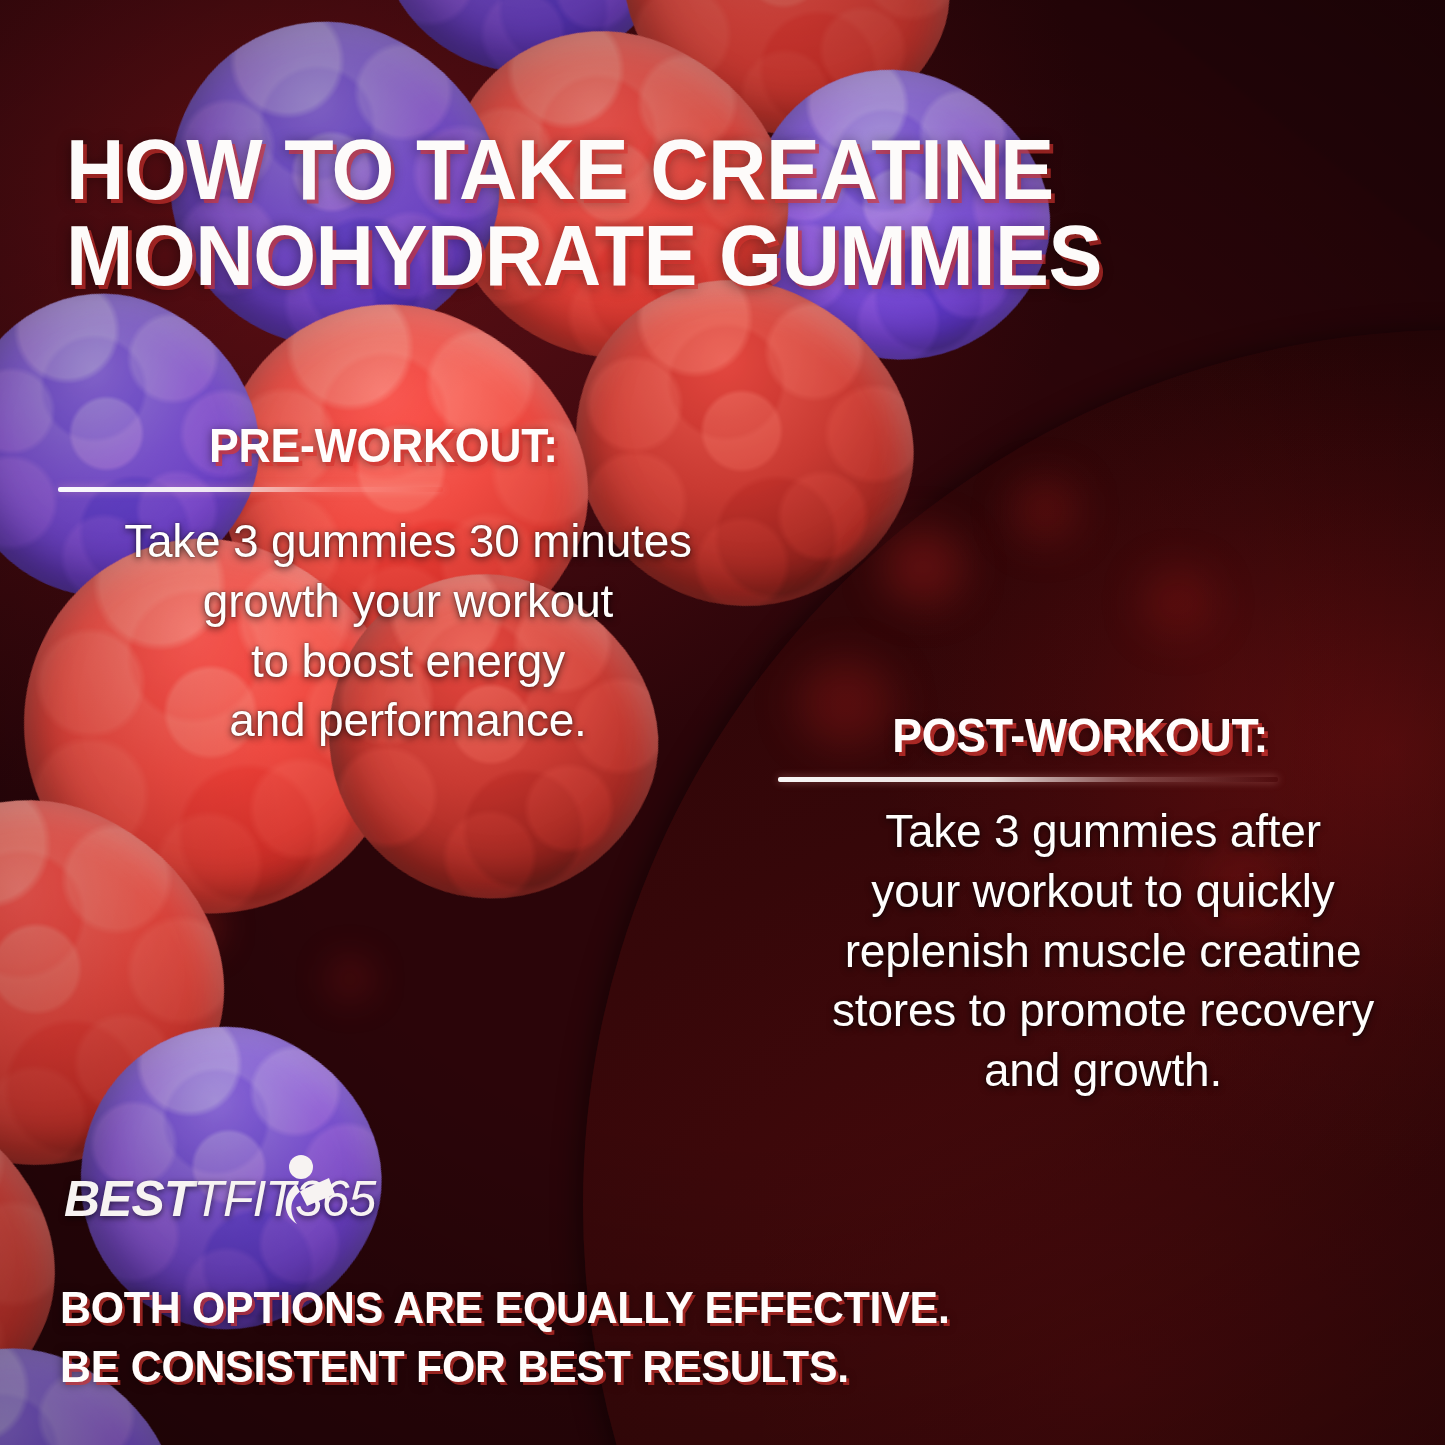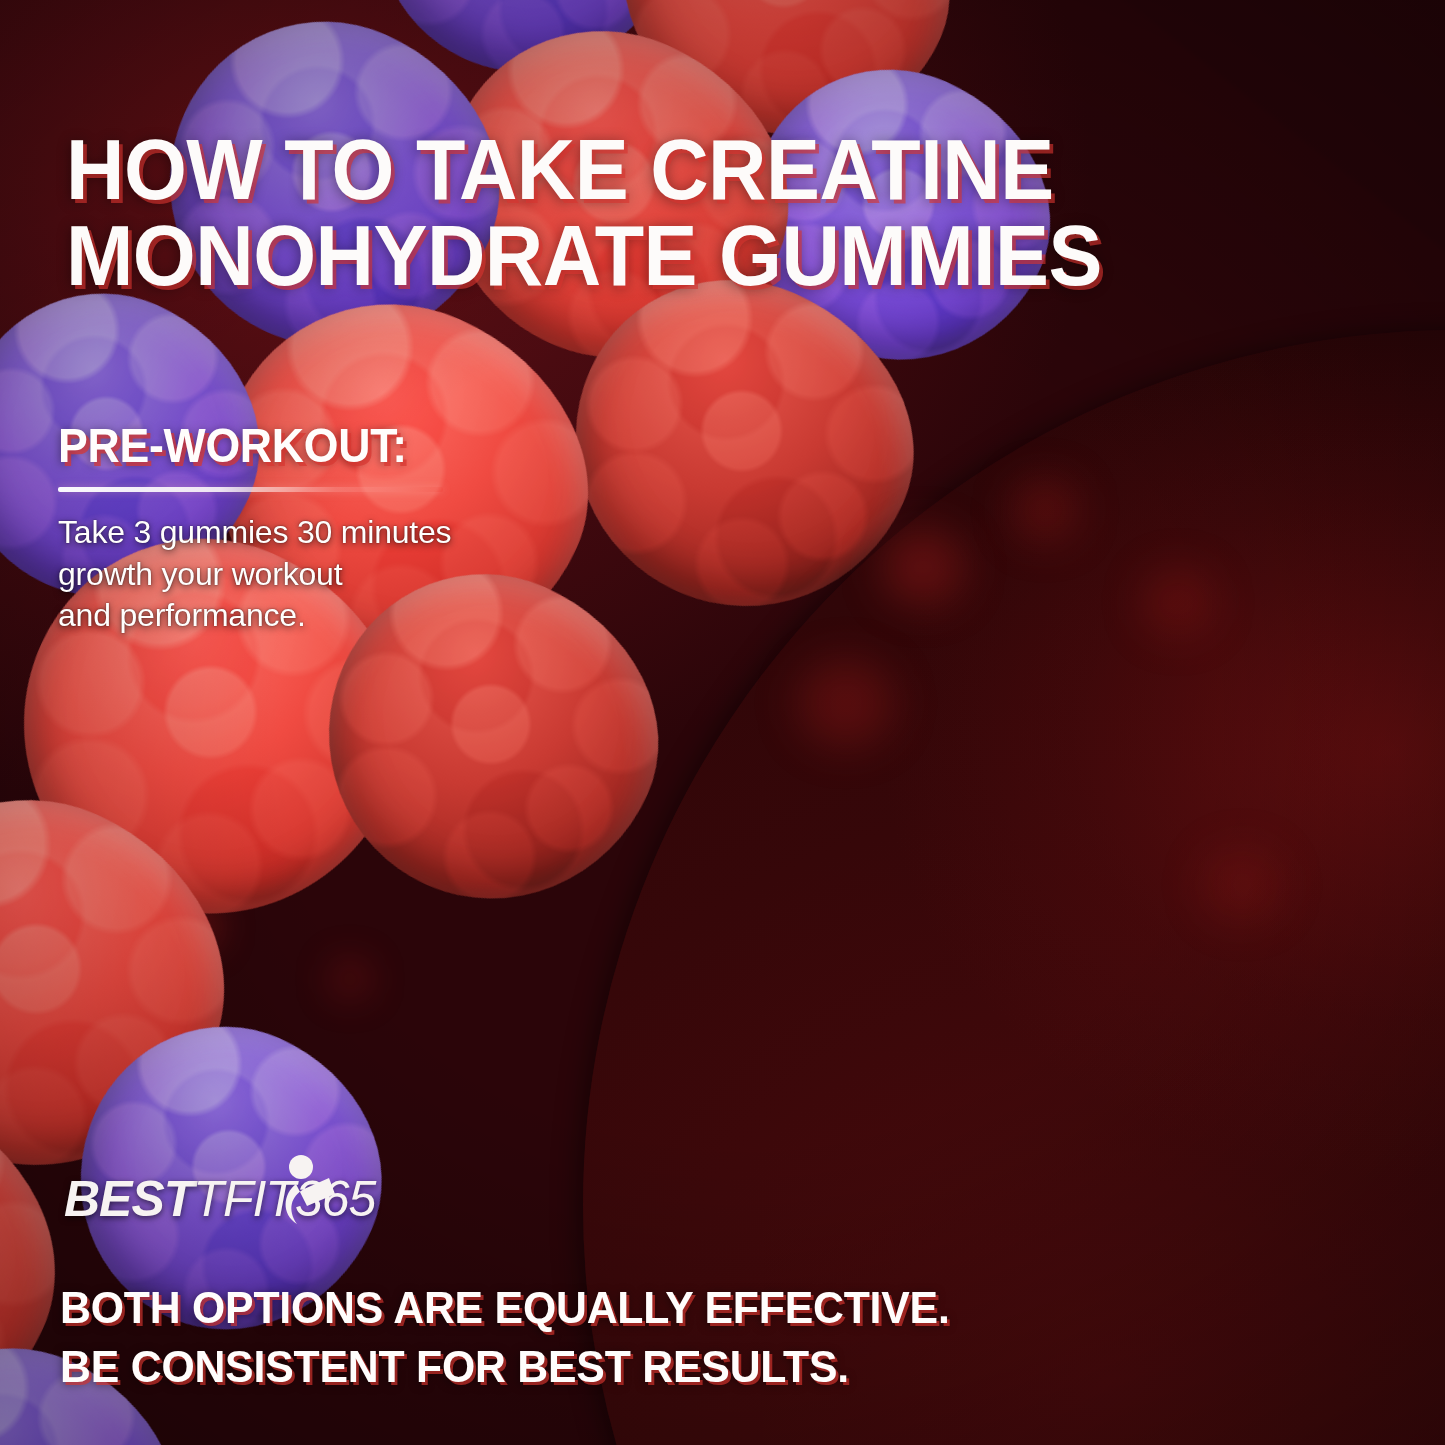--- a/index.html
+++ b/index.html
@@ -81,36 +81,36 @@
   
   .title{
     position:absolute;left:66px;top:68px;width:1230px;
     font-size:86px;line-height:1.00;font-weight:700;letter-spacing:-0.5px;
     color:#fdfbfa;text-transform:uppercase;
     font-family:"Liberation Sans Narrow","Liberation Sans",sans-serif;
     transform:scaleX(.94);transform-origin:left top;
     text-shadow:4px 4px 0 rgba(214,52,46,.62), 0 2px 14px rgba(0,0,0,.45);
   }
 
-  .block{position:absolute;}
+  .block{position:absolute;text-align:center;}
   .kicker{
     font-size:48px;font-weight:700;letter-spacing:-0.3px;color:#fffdfc;
     text-transform:uppercase;
     font-family:"Liberation Sans Narrow","Liberation Sans",sans-serif;
     transform:scaleX(.93);transform-origin:left top;
     text-shadow:4px 4px 0 rgba(216,54,48,.72), 0 2px 10px rgba(0,0,0,.5);
     white-space:nowrap;
   }
   .rule{
     height:5px;margin-top:14px;border-radius:2px;
     background:linear-gradient(90deg, rgba(255,255,255,.97) 0%, rgba(255,250,248,.88) 42%, rgba(255,200,195,.30) 72%, rgba(255,160,155,0) 100%);
     box-shadow:0 0 8px rgba(255,180,175,.35);
   }
   .body{
-    margin-top:20px;color:#fffefd;font-size:32px;line-height:1.30;font-weight:400;
+    margin-top:20px;color:#fffefd;font-size:46px;line-height:1.30;font-weight:400;
     letter-spacing:-0.2px;
     text-shadow:0 2px 7px rgba(0,0,0,.68), 0 0 2px rgba(0,0,0,.5);
   }
   .body .ln{display:block;white-space:nowrap;}
 
   #pre-block{left:58px;top:418px;width:700px;}
   #pre-block .rule{width:385px;}
   #post-block{left:778px;top:708px;width:650px;}
   #post-block .rule{width:500px;}
 
@@ -212,24 +212,36 @@
   <div class="vignette"></div>
 
   <h1 class="title">HOW TO TAKE CREATINE MONOHYDRATE GUMMIES</h1>
 
   <div class="block" id="pre-block">
     <div class="kicker">PRE-WORKOUT:</div>
     <div class="rule"></div>
     <div class="body">
       <span class="ln">Take 3 gummies 30 minutes</span>
       <span class="ln">growth your workout</span>
+      <span class="ln">to boost energy</span>
       <span class="ln">and performance.</span>
     </div>
   </div>
 
+  <div class="block" id="post-block">
+    <div class="kicker">POST-WORKOUT:</div>
+    <div class="rule"></div>
+    <div class="body">
+      <span class="ln">Take 3 gummies after</span>
+      <span class="ln">your workout to quickly</span>
+      <span class="ln">replenish muscle creatine</span>
+      <span class="ln">stores to promote recovery</span>
+      <span class="ln">and growth.</span>
+    </div>
+  </div>
 
   <div class="logo">
     <div class="logo-text">
       <span class="lt-bold">BEST</span><span class="lt-light">TFIT365</span>
     </div>
     <svg class="logo-mark" viewBox="0 0 72 76">
       <circle cx="30" cy="13" r="12" fill="#f7f3f2"></circle>
       <path d="M25 30 C12 40, 10 60, 26 70 C16 56, 20 42, 33 35 L58 24 L64 40 L36 52 Z" fill="#f7f3f2"></path>
     </svg>
   </div>

